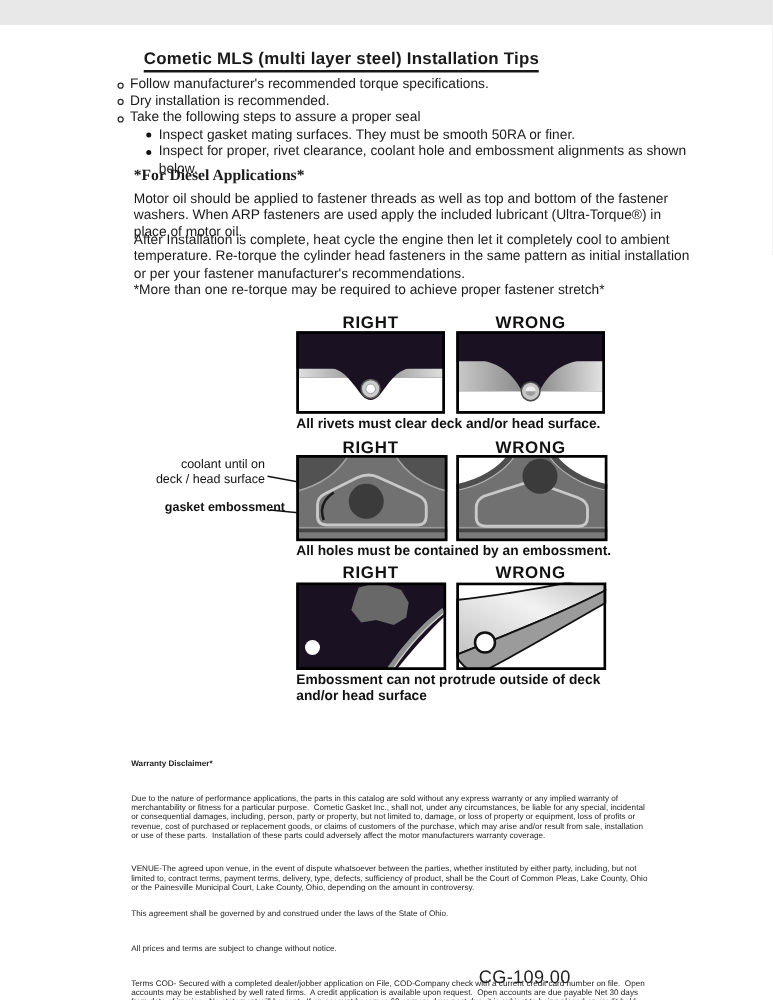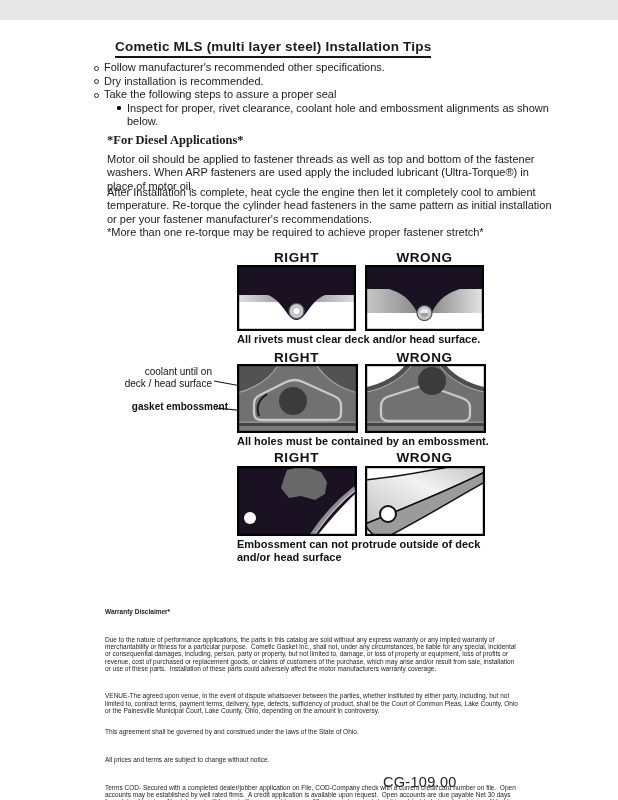--- a/index.html
+++ b/index.html
@@ -37,24 +37,24 @@
   .code{left:383px;top:754px;font-size:14.5px;letter-spacing:.3px;color:#222;}
 </style>
 </head>
 <body>
 
 <div class="page">
 
   <div class="abs title">Cometic MLS (multi layer steel) Installation Tips</div>
 
   <div class="abs bullets">
-    <div class="b-row lvl1"><span class="dot open"></span><span>Follow manufacturer's recommended other specifications.</span></div>
+    <div class="b-row lvl1"><span class="dot open"></span><span>Follow manufacturer's recommended torque specifications.</span></div>
     <div class="b-row lvl1"><span class="dot open"></span><span>Dry installation is recommended.</span></div>
     <div class="b-row lvl1"><span class="dot open"></span><span>Take the following steps to assure a proper seal</span></div>
-    <div class="b-row lvl2"><span class="dot fill"></span></div>
+    <div class="b-row lvl2"><span class="dot fill"></span><span>Inspect gasket mating surfaces.  They must be smooth 50RA or finer.</span></div>
     <div class="b-row lvl2"><span class="dot fill"></span><span>Inspect for proper, rivet clearance, coolant hole and embossment alignments as shown below.</span></div>
   </div>
 
   <div class="abs h2">*For Diesel Applications*</div>
   <div class="abs para p2">After Installation is complete, heat cycle the engine then let it completely cool to ambient temperature. Re-torque the cylinder head fasteners in the same pattern as initial installation or per your fastener manufacturer's recommendations.</div>
   <div class="abs para p1">Motor oil should be applied to fastener threads as well as top and bottom of the fastener washers. When ARP fasteners are used apply the included lubricant (Ultra-Torque®) in place of motor oil.</div>
   <div class="abs para p3">*More than one re-torque may be required to achieve proper fastener stretch*</div>
 
   <div class="abs dlabel" style="left:236px;top:230px;">RIGHT</div>
   <div class="abs dlabel" style="left:364px;top:230px;">WRONG</div>

